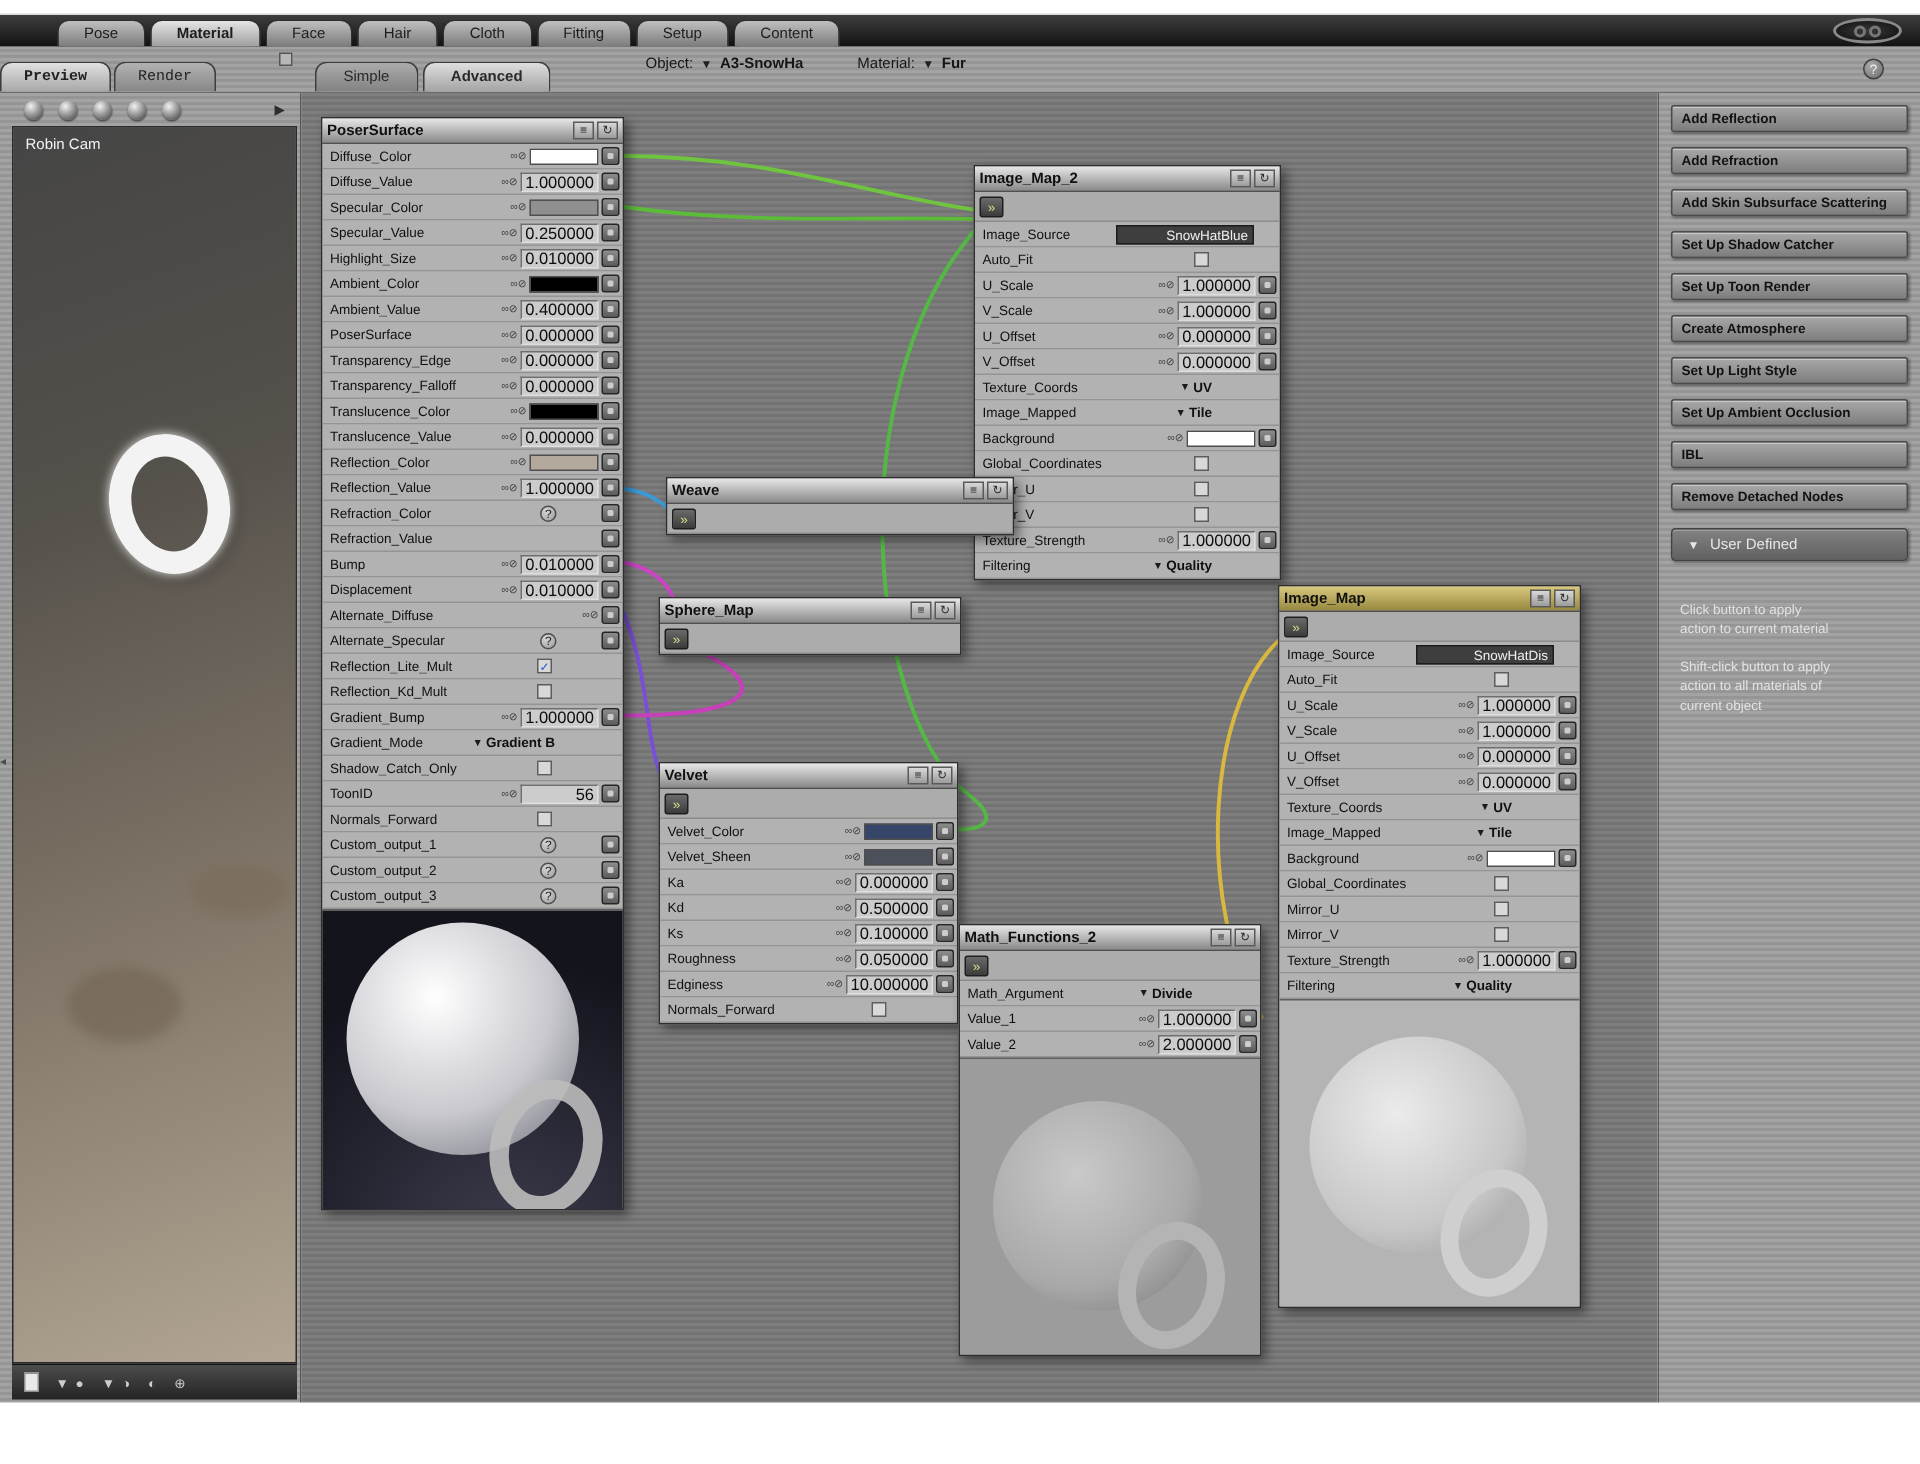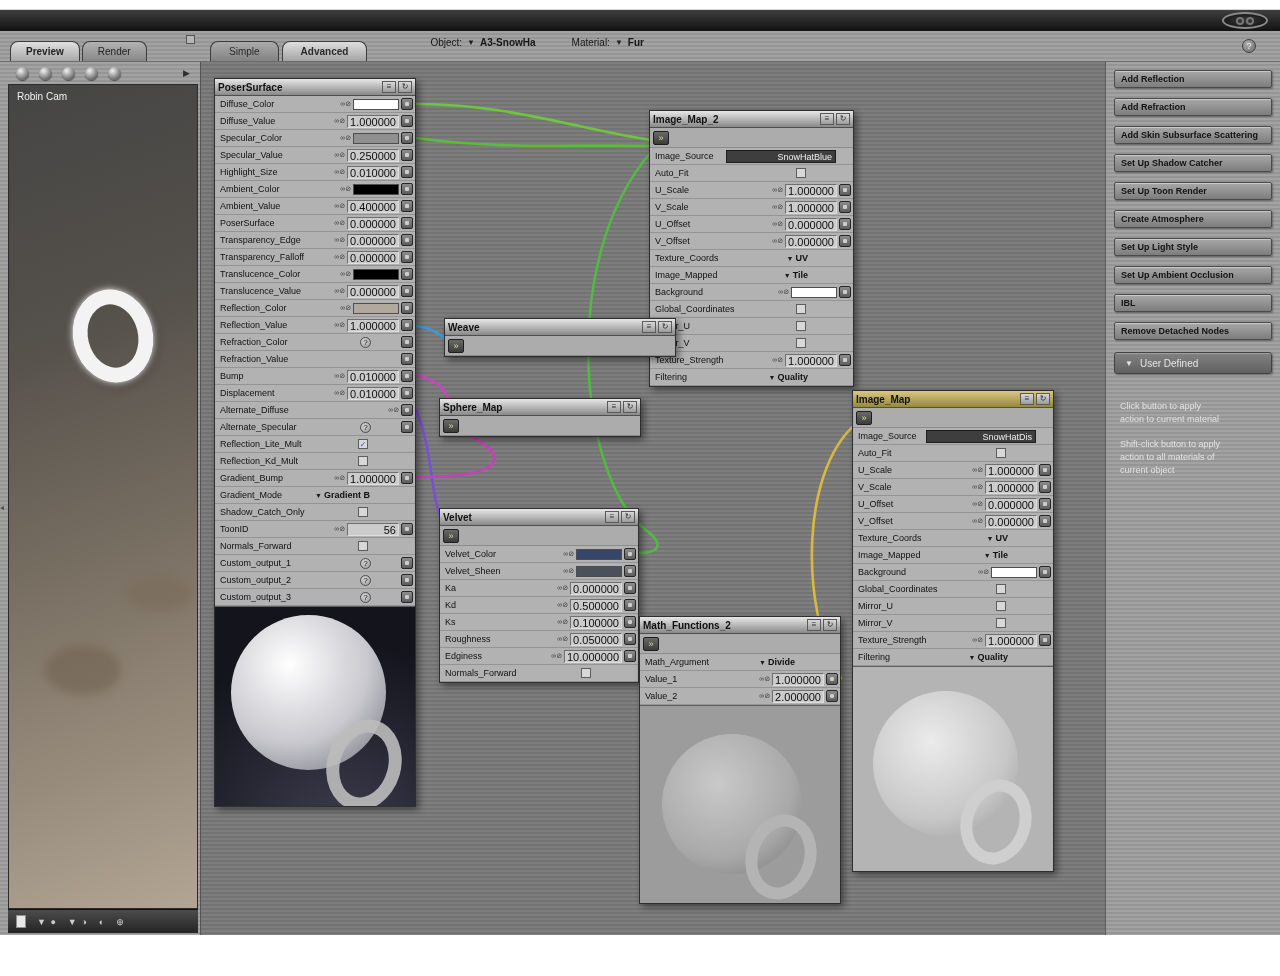--- a/index.html
+++ b/index.html
@@ -10,21 +10,21 @@
 
 .menubar{height:10px;background:#fff;border-bottom:1px solid #d8d8d8;}
 .tabbar{height:21px;background:linear-gradient(#3e3e3e,#121212);display:flex;align-items:flex-end;padding-left:38px;position:relative;}
 .tab{height:18px;line-height:17px;padding:0 17px;margin-right:3px;font-size:10px;color:#1d1d1d;background:linear-gradient(#bfbfbf,#7c7c7c);border:1px solid #2e2e2e;border-bottom:none;border-radius:8px 8px 0 0;cursor:default;}
 .tab.active{background:linear-gradient(#e4e4e4,#9f9f9f);font-weight:bold;}
 .logo{position:absolute;right:12px;top:2px;width:46px;height:17px;border:2px solid #8a8a8a;border-radius:50%;background:radial-gradient(#3a3a3a,#0d0d0d);display:flex;align-items:center;justify-content:center;gap:2px;}
 .logo i{width:8px;height:8px;border:2px solid #777;border-radius:50%;display:block;}
 
 
 .subheader{height:31px;display:flex;background:repeating-linear-gradient(180deg,#a3a3a3 0 2px,#959595 2px 4px);border-bottom:1px solid #6a6a6a;}
-.sub-left{width:200px;display:flex;align-items:flex-end;padding-left:10px;position:relative;}
+.sub-left{width:200px;display:flex;align-items:flex-end;position:relative;font-family:Liberation Mono, monospace;}
 .ptab{height:20px;line-height:19px;padding:0 15px;font-size:10px;border-radius:8px 8px 0 0;border:1px solid #3c3c3c;border-bottom:none;background:linear-gradient(#b2b2b2,#878787);color:#222;margin-right:2px;}
 .ptab.active{background:linear-gradient(#e0e0e0,#a8a8a8);font-weight:bold;}
 .panel-box{position:absolute;right:5px;top:4px;width:9px;height:9px;background:#b7b7b7;border:1px solid #555;}
 .sub-right{flex:1;display:flex;position:relative;padding-left:10px;}
 .etab{height:20px;line-height:19px;padding:0 18px;font-size:10px;border-radius:8px 8px 0 0;border:1px solid #3c3c3c;border-bottom:none;background:linear-gradient(#ababab,#828282);color:#2a2a2a;margin-right:3px;}
 .etab.active{background:linear-gradient(#dedede,#a4a4a4);font-weight:bold;}
 .objwrap{display:flex;align-items:center;gap:5px;font-size:10px;color:#161616;margin-left:60px;margin-bottom:8px;}
 .objwrap .sep{width:26px;}
 .dd{font-size:8px;color:#222;}
 .objval{font-weight:bold;}
@@ -63,21 +63,21 @@
 .lbl{flex:1;padding-left:5px;font-size:9px;white-space:nowrap;overflow:hidden;}
 .ctrl{display:flex;align-items:center;justify-content:flex-end;gap:2px;}
 .key{font-size:7px;color:#3f3f3f;letter-spacing:0;}
 .numval{min-width:52px;height:13px;line-height:12px;background:#cccccc;border:1px solid #6f6f6f;border-right-color:#dedede;border-bottom-color:#dedede;padding:0 2px;text-align:right;font-size:11px;color:#0d0d0d;}
 .swatch{width:46px;height:11px;border:1px solid #4e4e4e;display:block;}
 .menuwrap{display:flex;align-items:center;gap:2px;margin-right:28px;}
 .menuarrow{font-size:7px;color:#1b1b1b;}
 .menuval{font-weight:bold;font-size:9px;color:#101010;white-space:nowrap;}
 .cb{width:10px;height:10px;background:#d8d8d8;border:1px solid #5d5d5d;line-height:9px;text-align:center;font-size:8px;color:#2b55c8;margin-right:30px;}
 .qm{width:11px;height:11px;border-radius:50%;background:radial-gradient(circle at 35% 30%,#d6d6d6,#9a9a9a);border:1px solid #4e4e4e;text-align:center;line-height:10px;font-size:8px;color:#1c1c1c;margin-right:28px;}
-.srcfield{width:110px;height:13px;background:#3e3e3e;border:1px solid #1c1c1c;color:#f0f0f0;font-size:9px;line-height:12px;text-align:right;padding:0 3px;}
+.srcfield{width:92px;height:13px;background:#3e3e3e;border:1px solid #1c1c1c;color:#f0f0f0;font-size:9px;line-height:12px;text-align:right;padding:0 3px;}
 .plug{width:12px;height:12px;margin-left:2px;background:linear-gradient(#8d8d8d,#5c5c5c);border:1px solid #262626;border-radius:2px;position:relative;}
 .plug::after{content:"";position:absolute;left:3px;top:3px;width:4px;height:4px;background:#cccccc;border-radius:1px;}
 .plugspacer{width:13px;height:12px;margin-left:2px;}
 .pv{position:relative;overflow:hidden;border-top:1px solid #5f5f5f;}
 .pv-dark{height:200px;background:radial-gradient(circle at 62% 115%,#3d3d4e,#14141d 75%);}
 .pv-gray{height:198px;background:#9c9c9c;}
 .pv-light{height:205px;background:#b4b4b4;}
 .pv-sphere{position:absolute;border-radius:50%;}
 .pv-dark .pv-sphere{left:16px;top:8px;width:155px;height:155px;background:radial-gradient(circle at 38% 32%,#ffffff,#c8c8ce 55%,#8b8b94 85%,#6d6d78);}
 .pv-gray .pv-sphere{left:22px;top:28px;width:140px;height:140px;background:radial-gradient(circle at 40% 35%,#c9c9c9,#a9a9a9 60%,#7c7c7c 95%);}
@@ -99,20 +99,30 @@
 .bottom-strip{height:41px;background:#fff;}
 </style>
 </head>
 <body>
 
 <div class="app">
 
   <div class="menubar"></div>
 
   <div class="tabbar">
+    <div id="room-tabs" style="display:flex;align-items:flex-end;">
+        <div class="tab">Pose</div>
+        <div class="tab active">Material</div>
+        <div class="tab">Face</div>
+        <div class="tab">Hair</div>
+        <div class="tab">Cloth</div>
+        <div class="tab">Fitting</div>
+        <div class="tab">Setup</div>
+        <div class="tab">Content</div>
+      </div>
     <div class="logo">
         <i></i>
         <i></i>
       </div>
   </div>
 
   <div class="subheader">
     <div class="sub-left">
       <div id="left-tabs" style="display:flex;align-items:flex-end;">
           <div class="ptab active">Preview</div>

